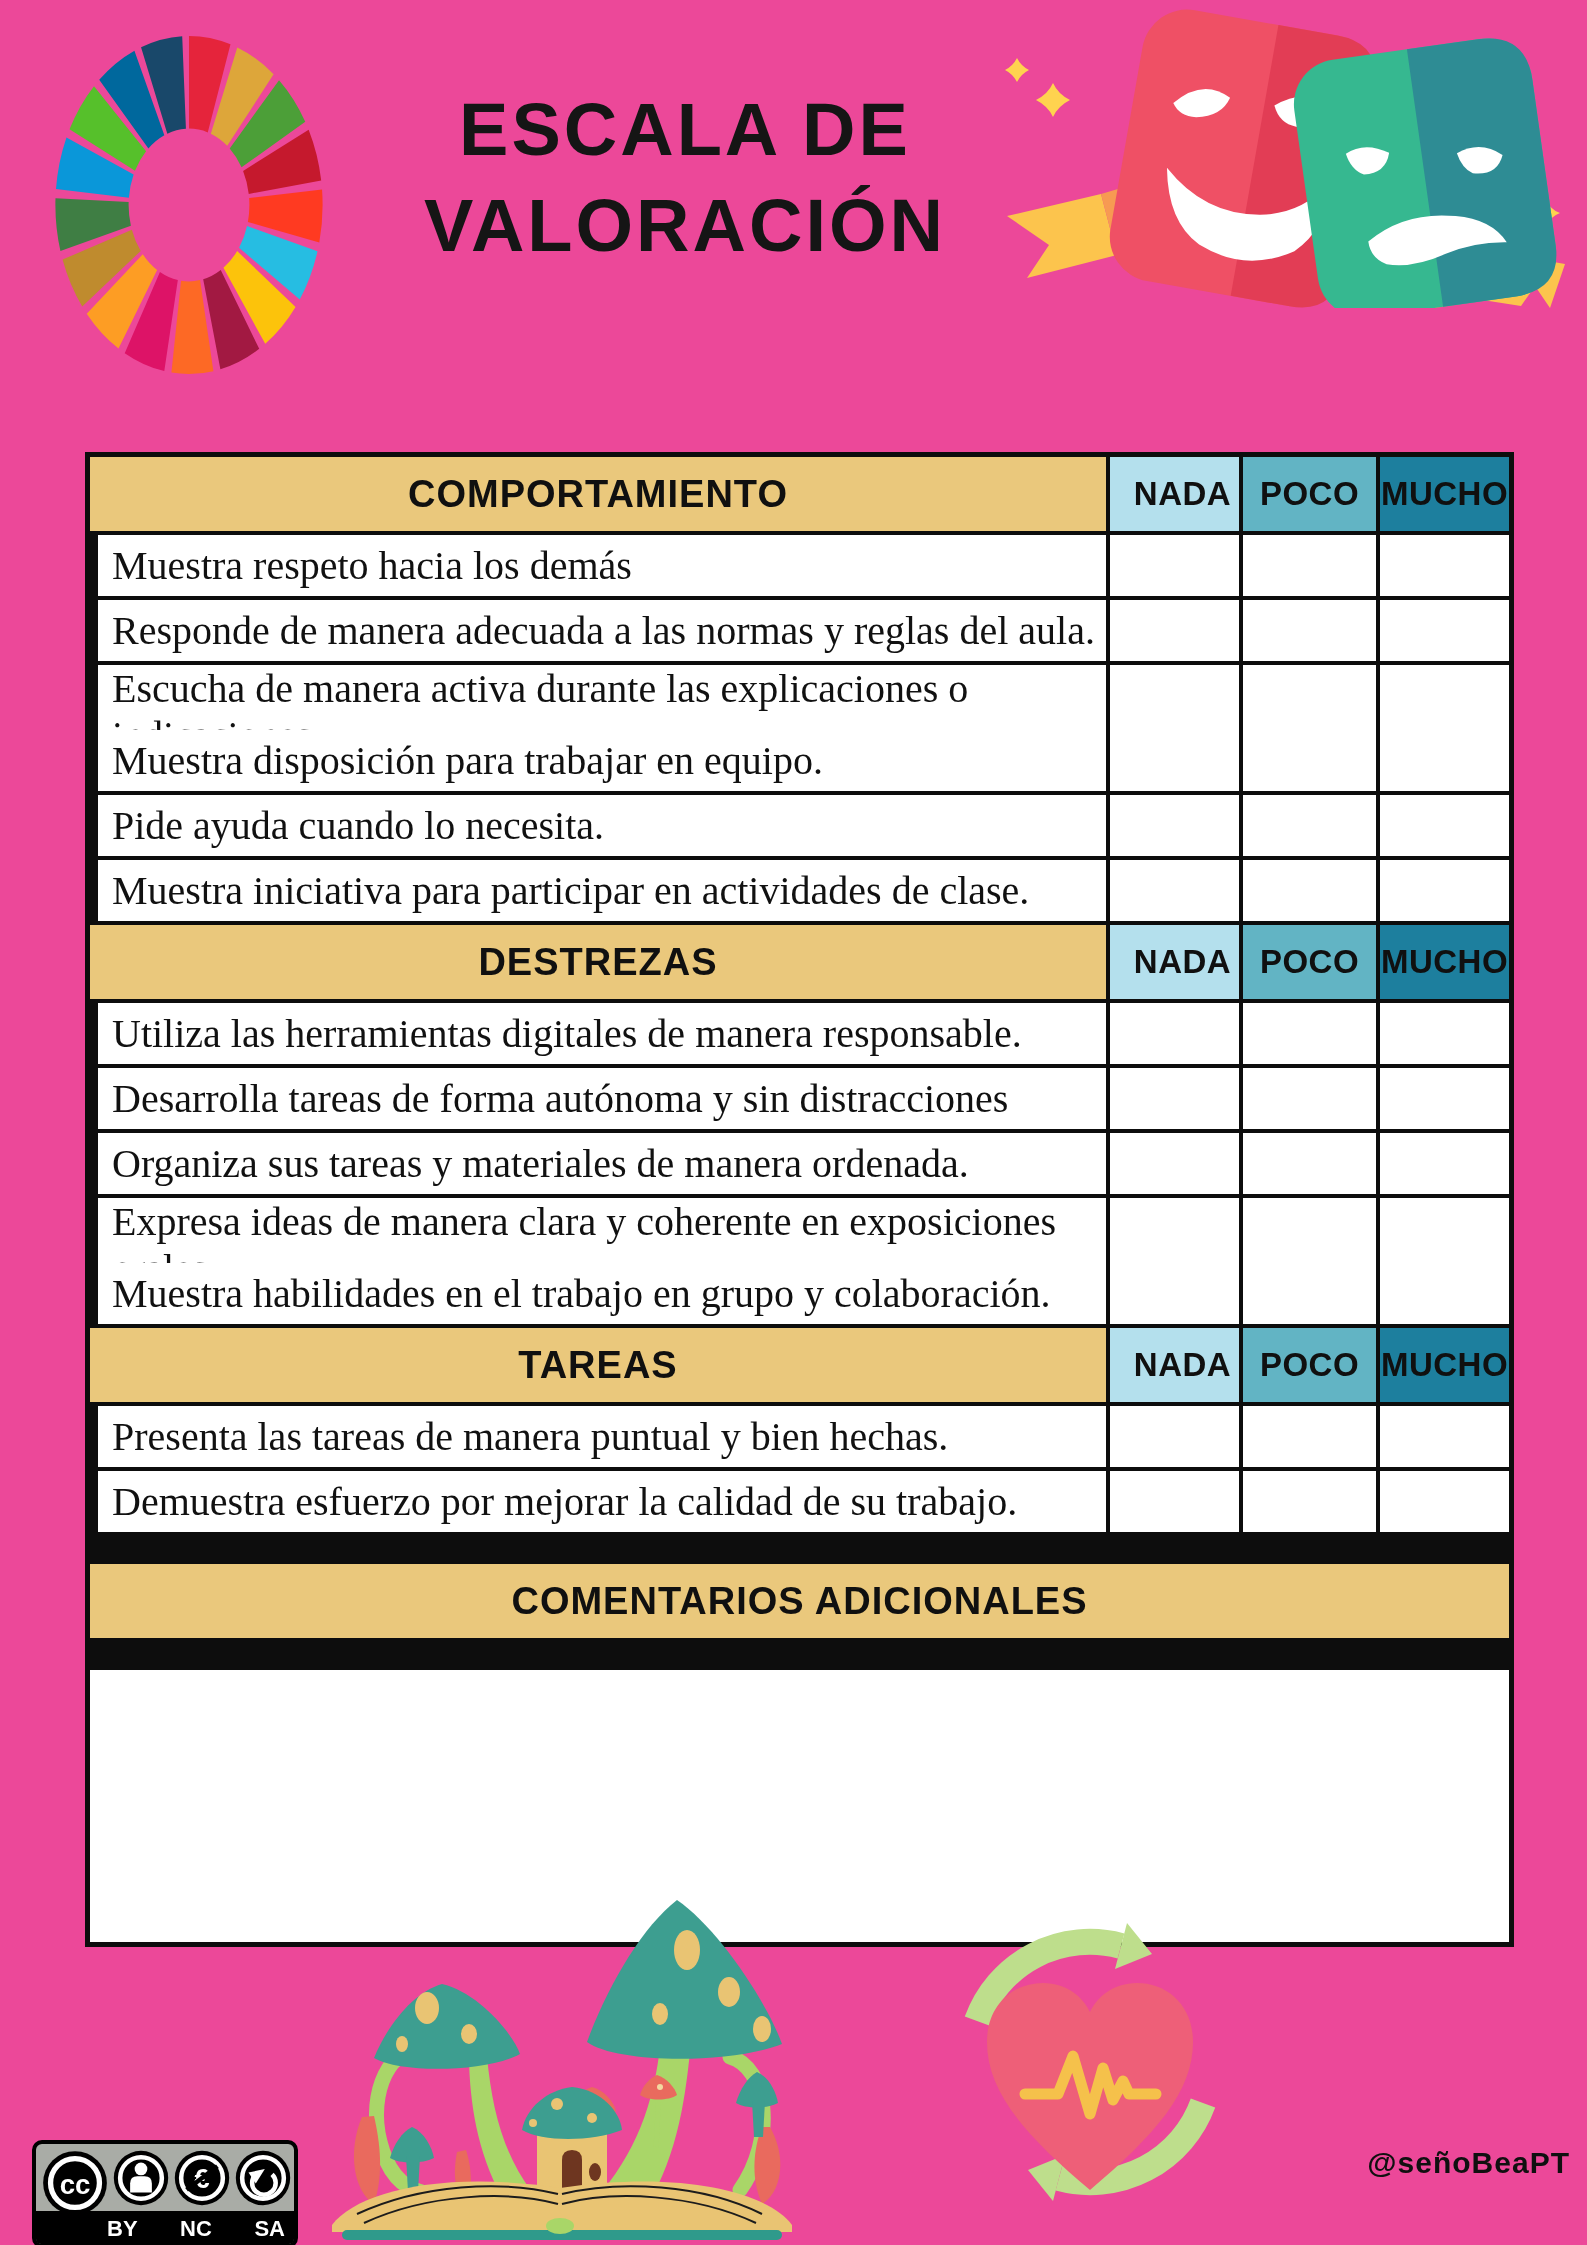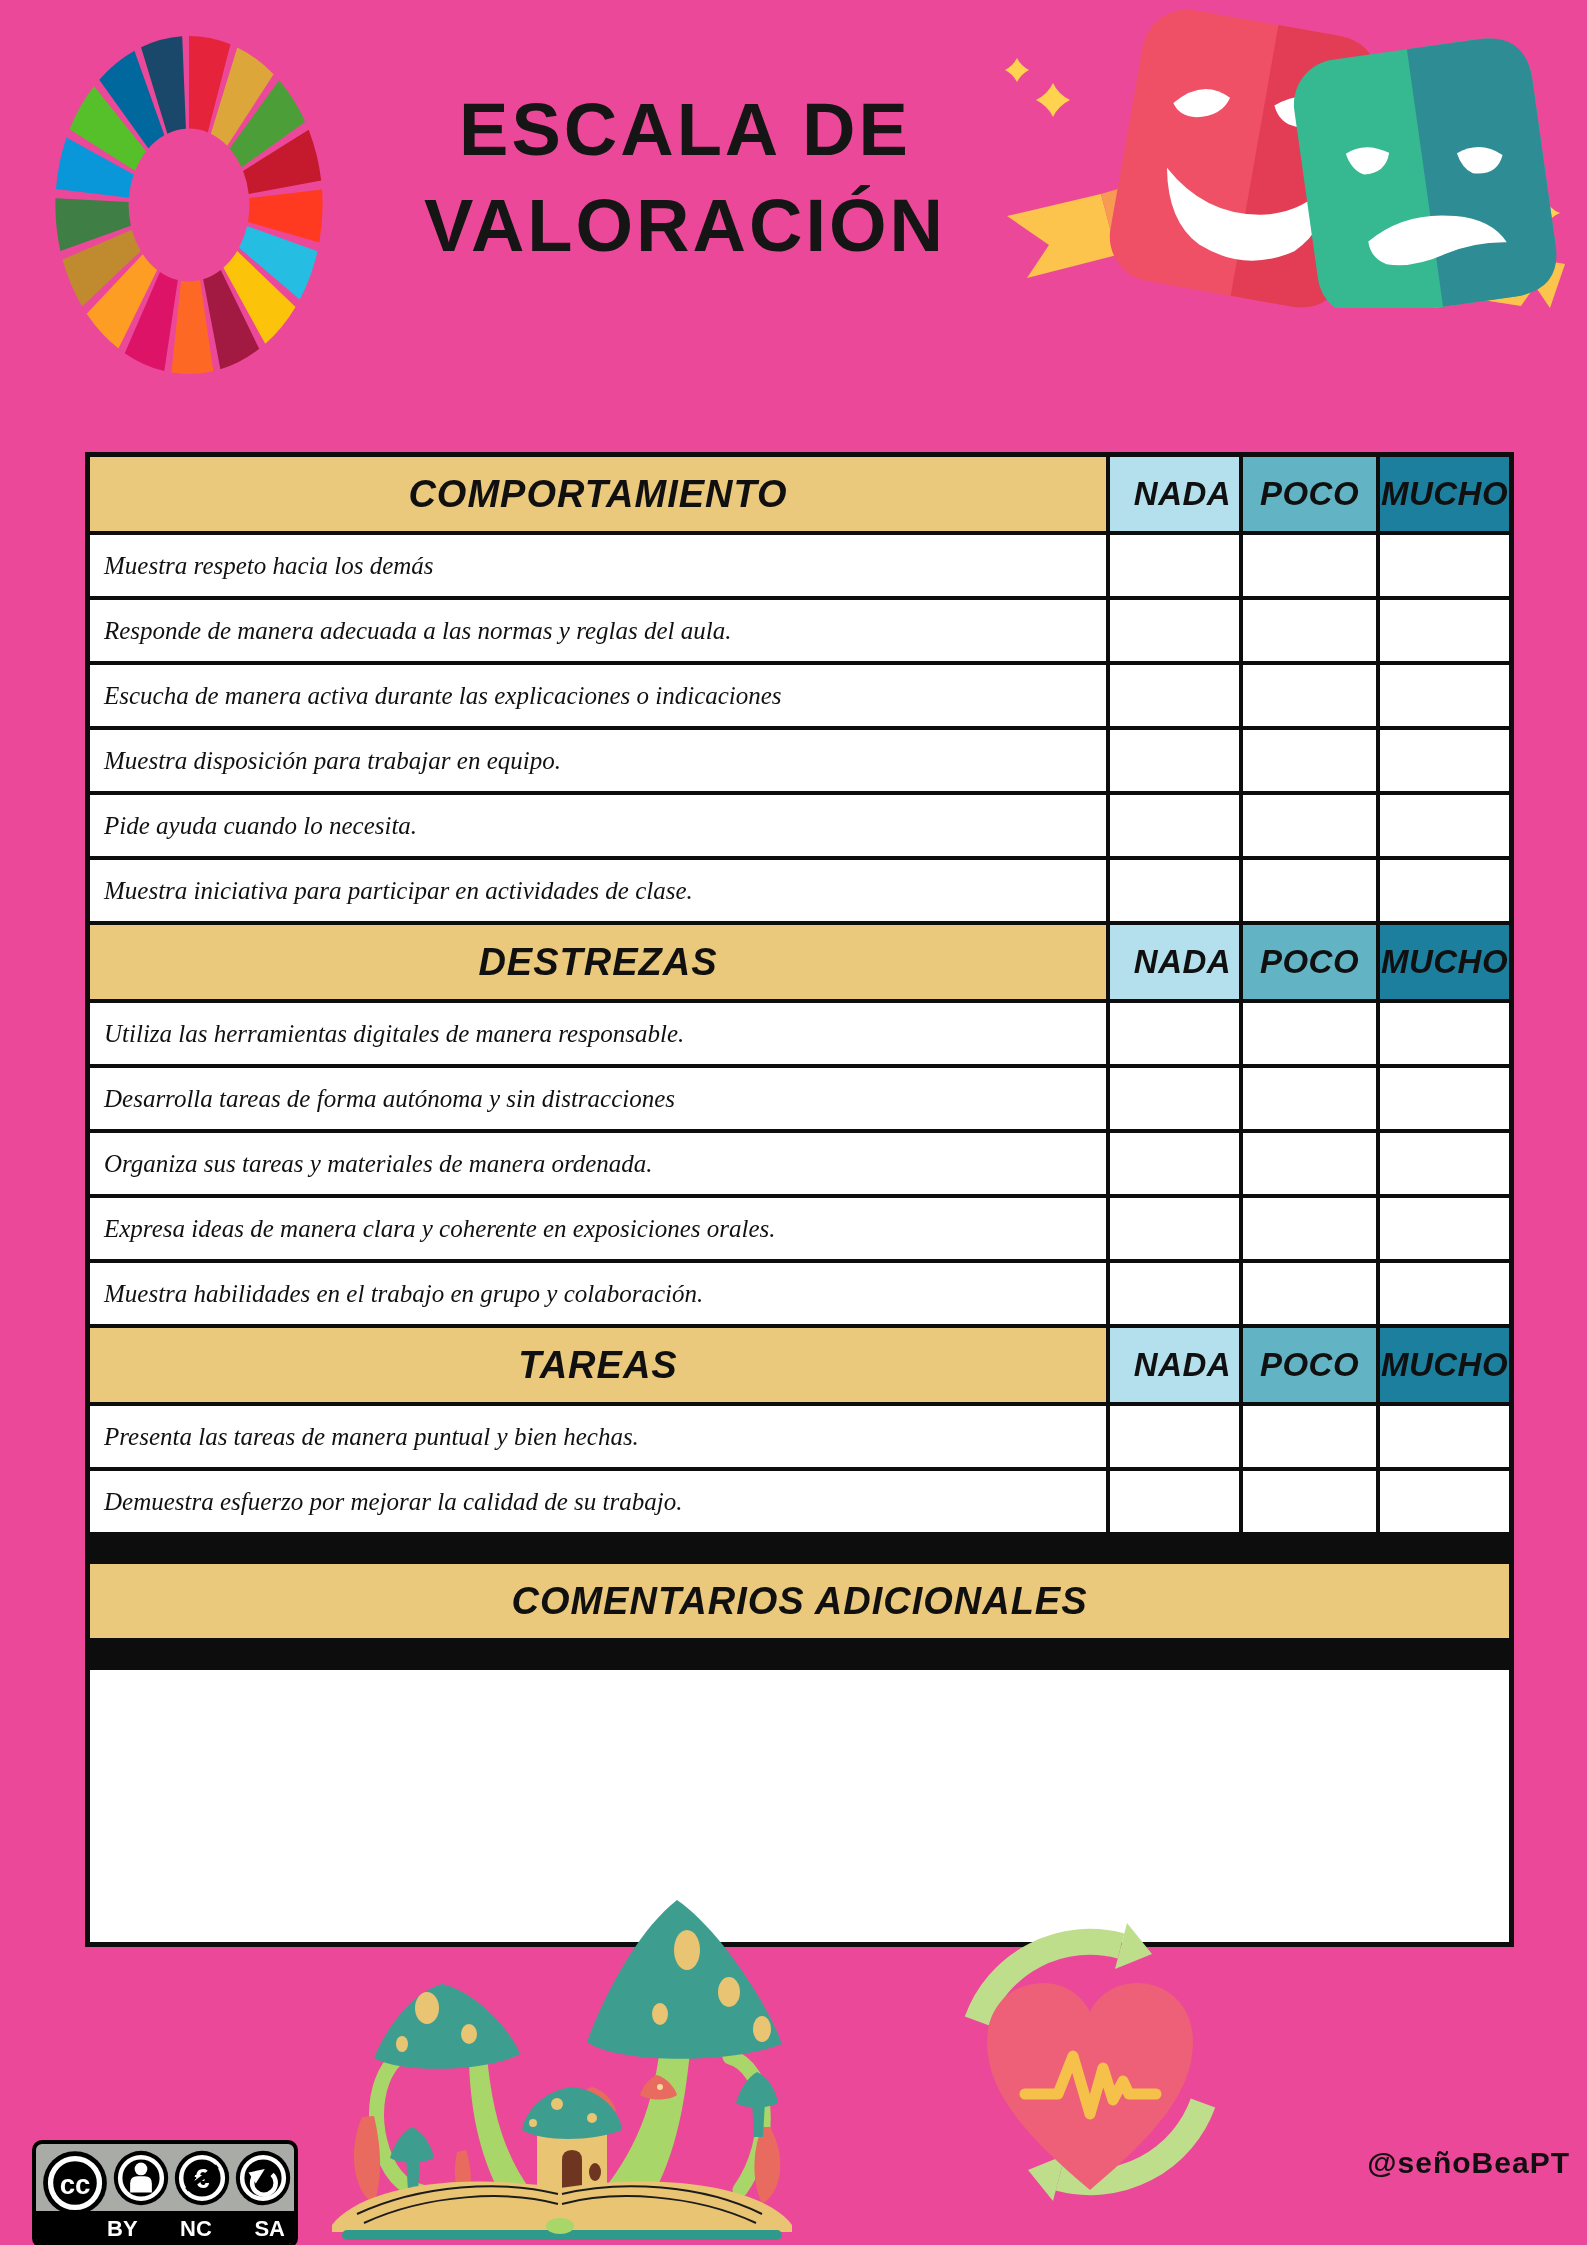--- a/index.html
+++ b/index.html
@@ -7,31 +7,31 @@
     position:relative;width:1587px;height:2245px;
     background:#ec4899;overflow:hidden;
     font-family:"Liberation Sans",sans-serif;
   }
   
   .title{position:absolute;left:345px;top:82px;width:680px;text-align:center;
     color:#151515;font-weight:800;font-size:74px;line-height:96px;letter-spacing:3px;}
   
   .rubric{position:absolute;left:85px;top:452px;display:flex;flex-direction:column;
     gap:4px;background:#0d0d0d;border:5px solid #0d0d0d;}
-  .trow{display:grid;grid-template-columns:1016px 129px 133px 129px;gap:4px;font-style:italic;}
+  .trow{display:grid;grid-template-columns:1016px 129px 133px 129px;gap:4px;}
   .sec-row{height:74px;}
   .data-row{height:61px;}
   .cell{display:flex;align-items:center;justify-content:center;}
   .sec-title{background:#eac87c;font-weight:800;font-size:38px;letter-spacing:1px;color:#101010;}
   .rate{font-weight:800;font-size:33px;color:#101010;letter-spacing:0.5px;}
   .rate-0{background:#b4e0ed;padding-left:16px;}
   .rate-1{background:#62b4c4;}
   .rate-2{background:#1d7f9e;}
   .crit{background:#ffffff;justify-content:flex-start;padding-left:14px;
-    font-family:"Liberation Serif",serif;font-size:25px;color:#111;}
+    font-family:"Liberation Serif",serif;font-size:40px;color:#111;margin-left:8px;}
   .box{background:#ffffff;}
   .span-all{grid-column:1/-1;margin-top:28px;}
   .comments-head{height:74px;background:#eac87c;font-weight:800;font-size:38px;
     letter-spacing:1px;color:#101010;}
   .comments-box{height:272px;background:#ffffff;}
   
   .cc-badge{position:absolute;left:32px;top:2140px;width:258px;height:100px;
     background:#a9aca6;border:4px solid #000;border-radius:10px;}
   .cc-strip{position:absolute;left:0;right:0;bottom:0;height:33px;background:#000;
     border-radius:0 0 5px 5px;}

